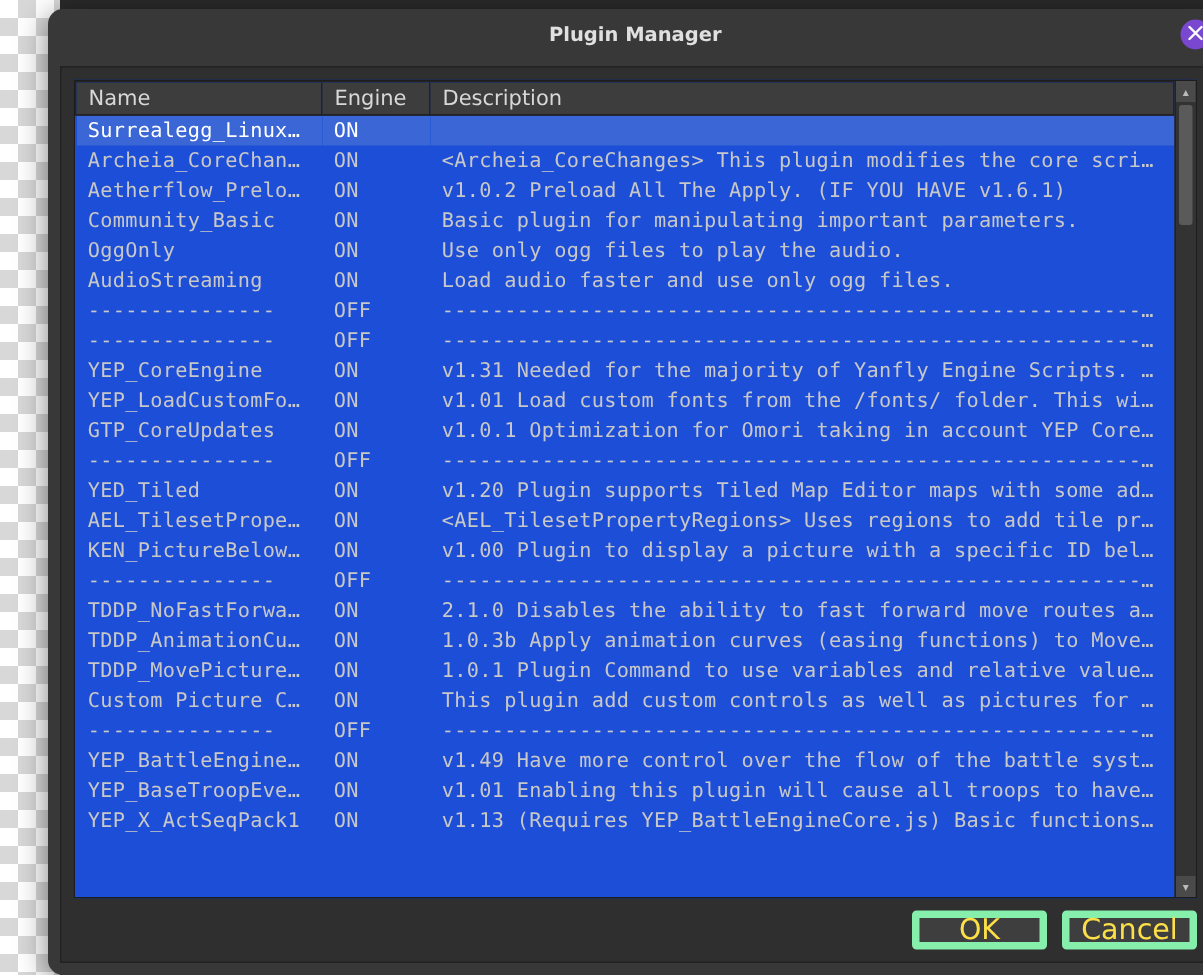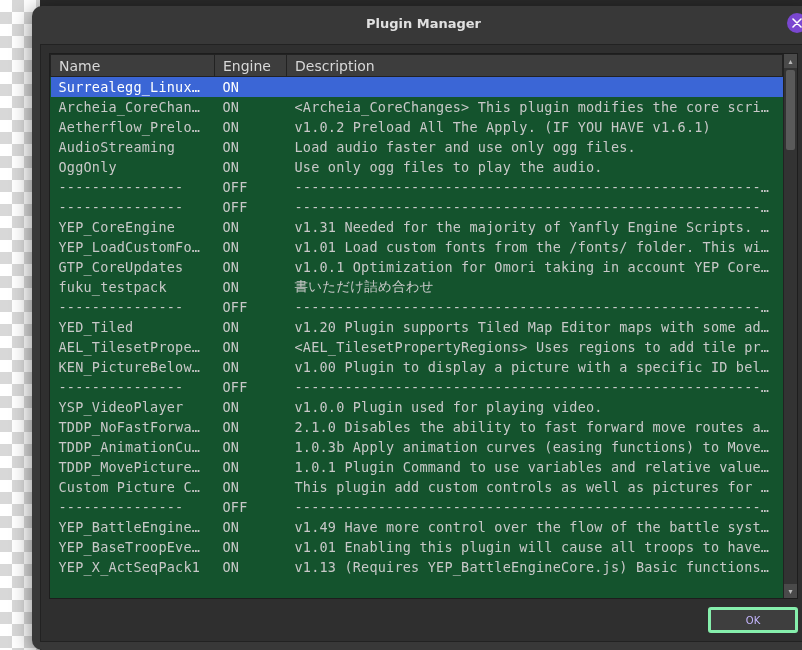--- a/index.html
+++ b/index.html
@@ -65,21 +65,21 @@
       margin: 4px 8px 8px 8px;
       border: 1px solid #222;
       background: #2f2f2f;
       display: flex;
       flex-direction: column;
       padding: 8px;
     }
     .table-wrap {
       flex: 1;
       border: 1px solid #1d1d1d;
-      background: #14532d;
+      background: #1d4ed8;
       position: relative;
       display: flex;
     }
     table {
       border-collapse: collapse;
       width: 100%;
       table-layout: fixed;
     }
     thead th {
       background: #3d3d3d;
@@ -141,23 +141,23 @@
       display: flex;
       align-items: center;
       justify-content: flex-end;
       gap: 10px;
       padding-top: 8px;
     }
     .btn {
       width: 90px;
       height: 26px;
       background: #3e3e3e;
-      border: 3px solid #86efac;
-      color: #c4b5fd;
-      font-size: 10px;
+      border: 5px solid #86efac;
+      color: #fde047;
+      font-size: 19px;
       display: flex;
       align-items: center;
       justify-content: center;
       cursor: pointer;
       border-radius: 3px;
     }
   </style>
 </head>
 <body>
 
@@ -201,30 +201,35 @@
                 <td>Archeia_CoreChanges</td>
                 <td>ON</td>
                 <td>&lt;Archeia_CoreChanges&gt; This plugin modifies the core script and adds more functionality.</td>
               </tr>
               <tr>
                 <td>Aetherflow_PreloadEv…</td>
                 <td>ON</td>
                 <td>v1.0.2 Preload All The Apply. (IF YOU HAVE v1.6.1)</td>
               </tr>
               <tr>
+                <td>Community_Basic</td>
+                <td>ON</td>
+                <td>Basic plugin for manipulating important parameters.</td>
+              </tr>
+              <tr>
+                <td>OggOnly</td>
+                <td>ON</td>
+                <td>Use only ogg files to play the audio.</td>
+              </tr>
+              <tr>
                 <td>AudioStreaming</td>
                 <td>ON</td>
                 <td>Load audio faster and use only ogg files.</td>
               </tr>
               <tr>
-                <td>OggOnly</td>
-                <td>ON</td>
-                <td>Use only ogg files to play the audio.</td>
-              </tr>
-              <tr>
                 <td>---------------</td>
                 <td>OFF</td>
                 <td>---------------------------------------------------------------</td>
               </tr>
               <tr>
                 <td>---------------</td>
                 <td>OFF</td>
                 <td>---------------------------------------------------------------</td>
               </tr>
               <tr>
@@ -236,25 +241,20 @@
                 <td>YEP_LoadCustomFonts</td>
                 <td>ON</td>
                 <td>v1.01 Load custom fonts from the /fonts/ folder. This will allow you to use more.</td>
               </tr>
               <tr>
                 <td>GTP_CoreUpdates</td>
                 <td>ON</td>
                 <td>v1.0.1 Optimization for Omori taking in account YEP Core Updates</td>
               </tr>
               <tr>
-                <td>fuku_testpack</td>
-                <td>ON</td>
-                <td>書いただけ詰め合わせ</td>
-              </tr>
-              <tr>
                 <td>---------------</td>
                 <td>OFF</td>
                 <td>---------------------------------------------------------------</td>
               </tr>
               <tr>
                 <td>YED_Tiled</td>
                 <td>ON</td>
                 <td>v1.20 Plugin supports Tiled Map Editor maps with some additional features.</td>
               </tr>
               <tr>
@@ -264,25 +264,20 @@
               </tr>
               <tr>
                 <td>KEN_PictureBelowChars</td>
                 <td>ON</td>
                 <td>v1.00 Plugin to display a picture with a specific ID below characters.</td>
               </tr>
               <tr>
                 <td>---------------</td>
                 <td>OFF</td>
                 <td>---------------------------------------------------------------</td>
-              </tr>
-              <tr>
-                <td>YSP_VideoPlayer</td>
-                <td>ON</td>
-                <td>v1.0.0 Plugin used for playing video.</td>
               </tr>
               <tr>
                 <td>TDDP_NoFastForward</td>
                 <td>ON</td>
                 <td>2.1.0 Disables the ability to fast forward move routes and/or text display.</td>
               </tr>
               <tr>
                 <td>TDDP_AnimationCurves</td>
                 <td>ON</td>
                 <td>1.0.3b Apply animation curves (easing functions) to Move Picture commands.</td>
@@ -326,15 +321,16 @@
         </div>
         <div class="sb-thumb"></div>
         <div class="sb-btn" style="position:absolute;bottom:0;left:0;right:0">
           <span>▾</span>
         </div>
       </div>
     </div>
 
     <div class="footer">
       <div class="btn">OK</div>
+      <div class="btn">Cancel</div>
     </div>
   </div>
 </div>
 
 </body></html>

